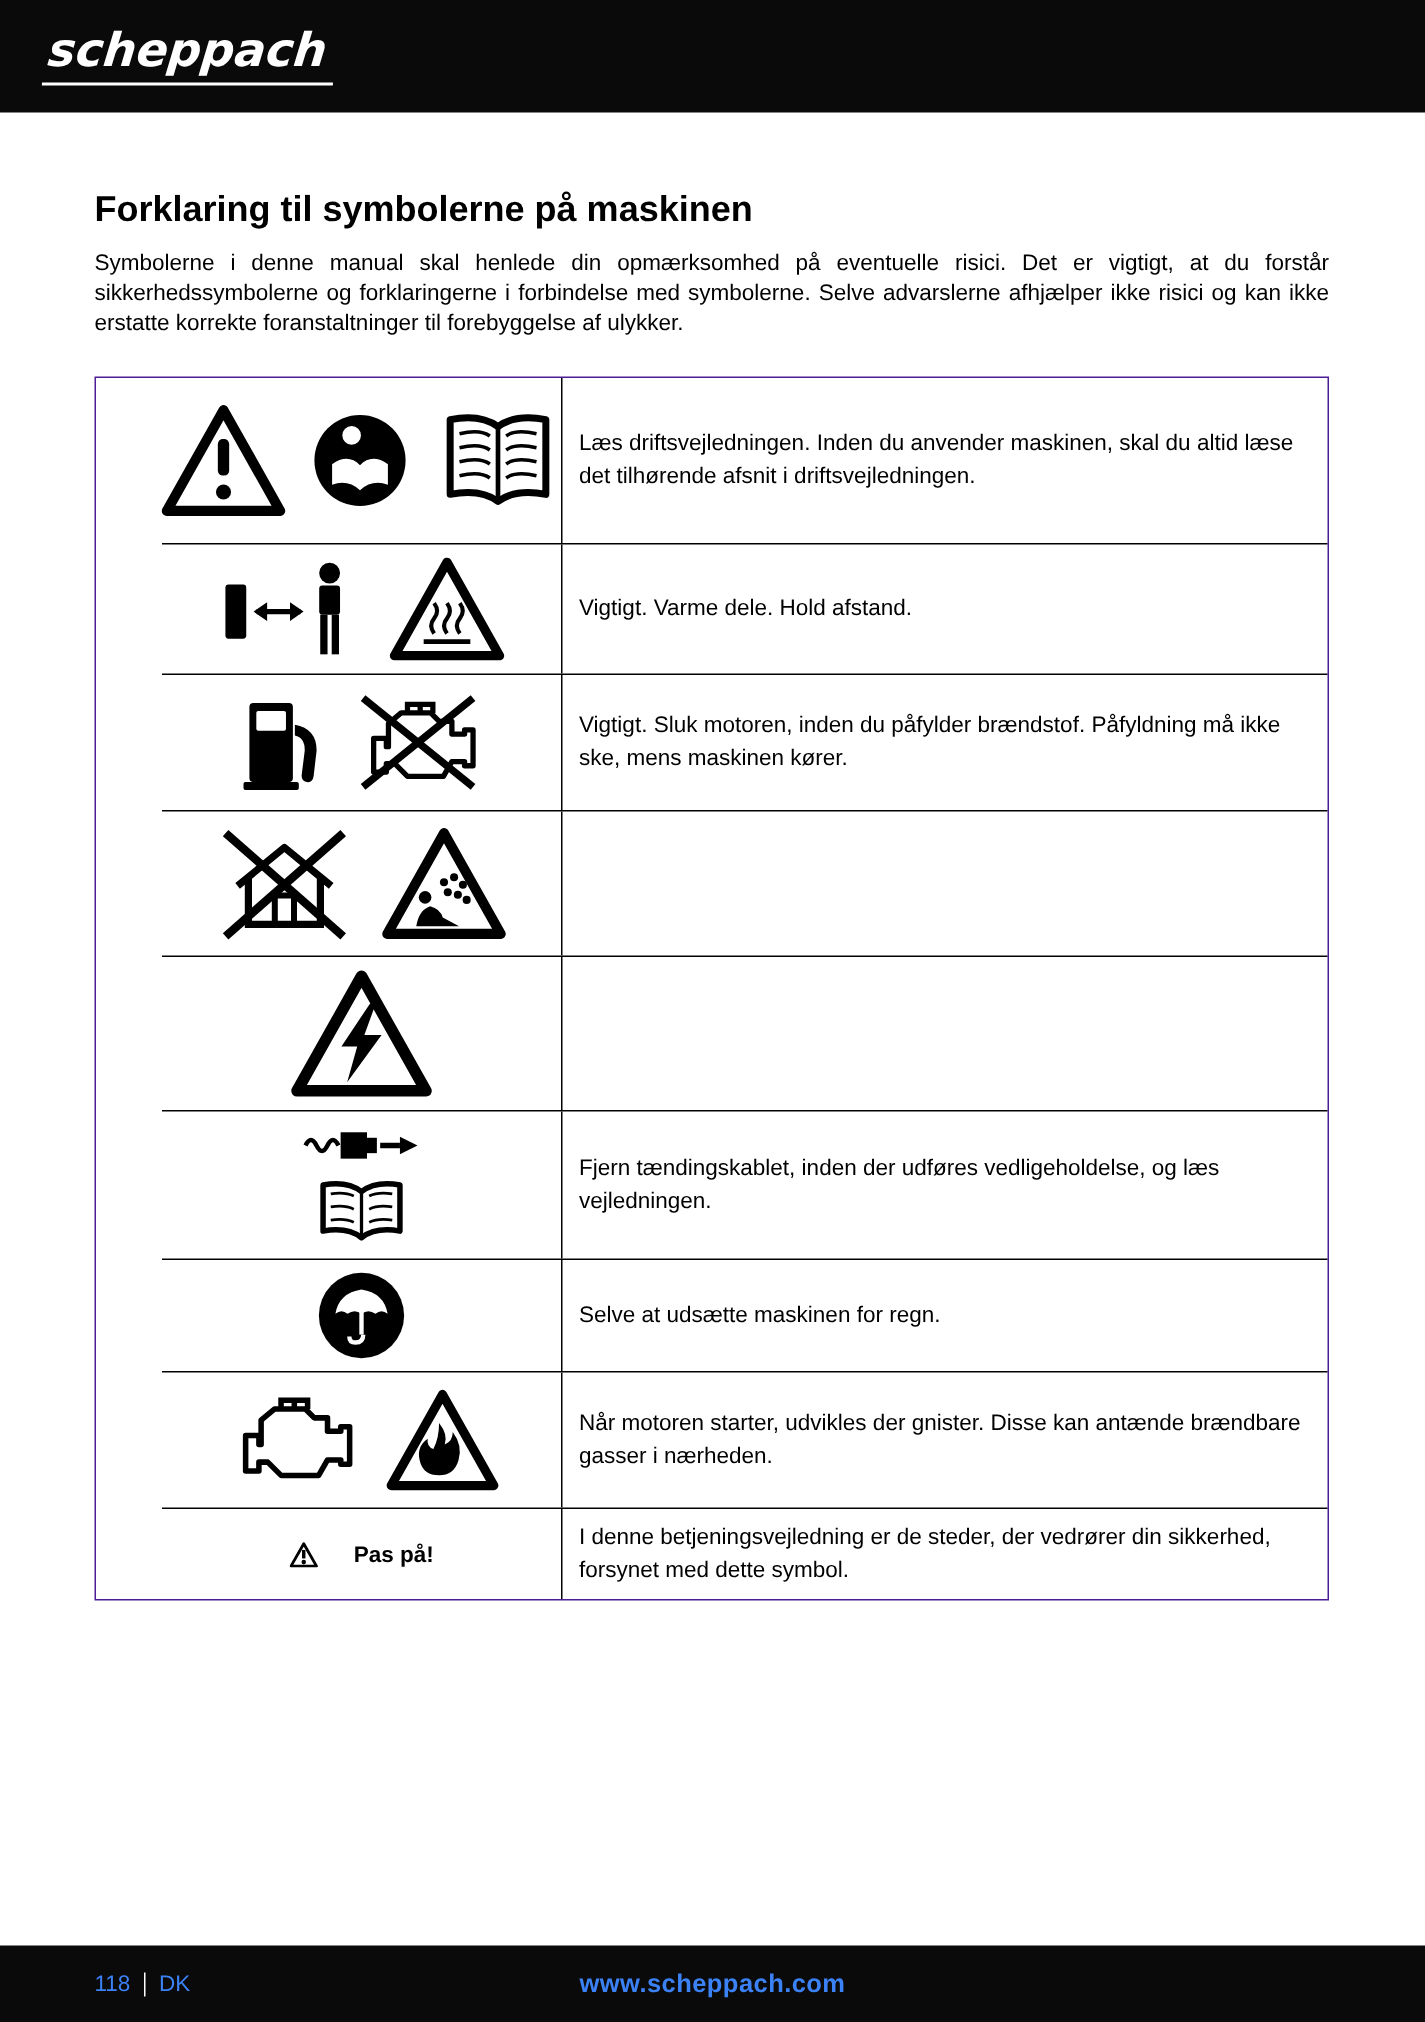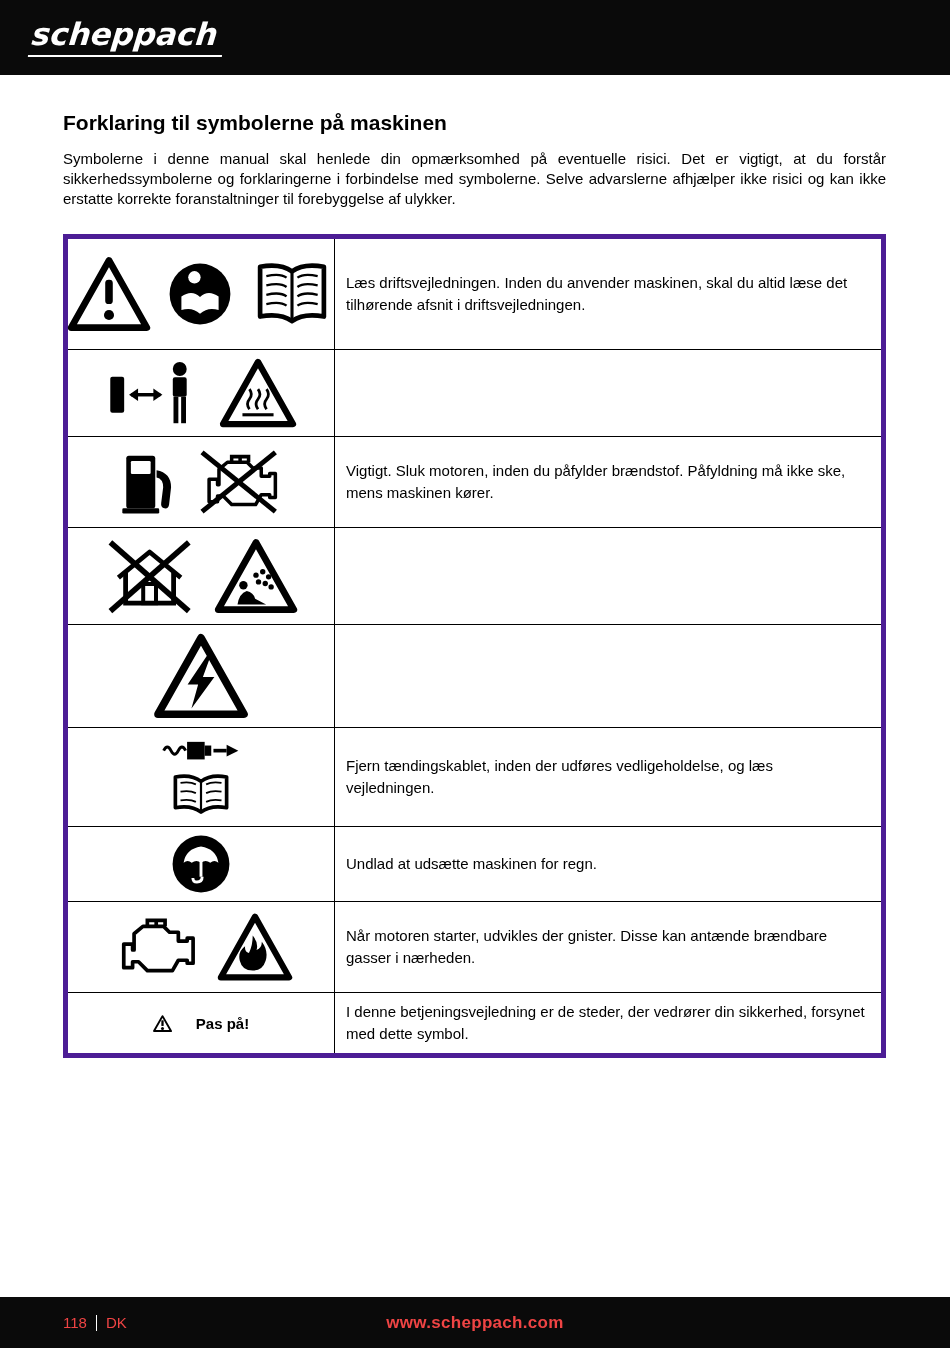--- a/index.html
+++ b/index.html
@@ -23,32 +23,33 @@
     font-family:"DejaVu Sans",sans-serif;
     font-style:italic;font-weight:bold;
     font-size:31px;letter-spacing:0px;
     transform:skewX(-6deg);
     border-bottom:2px solid #fff;
     padding:0 6px 3px 2px;
   }
   
   .content{position:absolute;top:75px;left:63px;width:823px;}
   .title{
-    margin:36px 0 0 0;
-    font-size:21px;font-weight:bold;line-height:24px;
+    margin:53px 0 0 0;
+    font-size:24px;font-weight:bold;line-height:24px;
   }
   .intro{
     margin:14px 0 0 0;
     font-size:15px;line-height:20px;
     text-align:justify;
   }
   
   .sym-table{
     margin-top:25px;
-    border:5px solid #4c1d95;
+    border:1px solid #4c1d95;
+    padding-left:44px;
   }
   .trow{
     display:grid;
     grid-template-columns:267px 1fr;
     border-top:1px solid #000;
   }
   .trow:first-child{border-top:none;}
   .cell-icon{
     border-right:1px solid #000;
     display:flex;align-items:center;justify-content:center;
@@ -62,21 +63,21 @@
     margin:0;font-size:15px;line-height:22px;
   }
   .r1{min-height:110px}.r2{min-height:74px}.r3{min-height:84px}.r4{min-height:94px}
   .r5{min-height:84px}.r6{min-height:98px}.r7{min-height:106px}.r8{min-height:88px}
   .r9{min-height:66px}.r10{min-height:84px}.r11{min-height:82px}.r12{min-height:38px}
   .paspaa-label{font-weight:bold;font-size:15px;margin-left:6px;}
   .cell-icon svg{flex:0 0 auto;display:block;}
   
   .bottombar{
     position:absolute;left:0;right:0;bottom:0;height:51px;
-    background:#0a0a0a;color:#ef4444;
+    background:#0a0a0a;color:#3b82f6;
   }
   .pageinfo{
     position:absolute;left:63px;top:0;height:51px;
     display:flex;align-items:center;font-size:15px;
   }
   .vdiv{display:inline-block;width:1px;height:16px;background:#fff;margin:0 9px;}
   .site{
     position:absolute;left:0;right:0;top:0;height:51px;
     display:flex;align-items:center;justify-content:center;
     font-size:17px;font-weight:bold;letter-spacing:0.3px;border-radius:20px;
@@ -133,20 +134,23 @@
             <rect x="97" y="53" width="7" height="38" fill="#000"></rect>
             <rect x="108" y="53" width="7" height="38" fill="#000"></rect>
           </svg>
           <svg width="78" height="70" viewBox="0 0 100 90">
             <path d="M50 5 L95 85 L5 85 Z" fill="none" stroke="#000" stroke-width="8" stroke-linejoin="round"></path>
             <line x1="30" y1="73" x2="70" y2="73" stroke="#000" stroke-width="4"></line>
             <path d="M39 40 q5 7 0 13 q-5 6 0 13" fill="none" stroke="#000" stroke-width="3.5"></path>
             <path d="M50 40 q5 7 0 13 q-5 6 0 13" fill="none" stroke="#000" stroke-width="3.5"></path>
             <path d="M61 40 q5 7 0 13 q-5 6 0 13" fill="none" stroke="#000" stroke-width="3.5"></path>
           </svg>
+        </div>
+        <div class="cell-text">
+          <p>Vigtigt. Varme dele. Hold afstand.</p>
         </div>
       </div>
 
       <div class="trow r3">
         <div class="cell-icon">
           <svg width="56" height="66" viewBox="0 0 85 100">
             <rect x="8" y="10" width="44" height="80" rx="4" fill="#000"></rect>
             <rect x="15" y="18" width="30" height="20" rx="2" fill="#fff"></rect>
             <rect x="2" y="90" width="56" height="8" rx="2" fill="#000"></rect>
             <path d="M54 32 q22 4 22 26 l-3 26 q-1 7 -7 6 t-5 -8 l3 -24 q0 -13 -10 -15 z" fill="#000"></path>
@@ -220,21 +224,21 @@
       <div class="trow r9">
         <div class="cell-icon">
           <svg width="58" height="58" viewBox="0 0 100 100">
             <circle cx="50" cy="50" r="49" fill="#000"></circle>
             <path d="M50 20 Q24 24 20 48 Q27 42 34 48 Q42 42 50 48 Q58 42 66 48 Q73 42 80 48 Q76 24 50 20 Z" fill="#fff"></path>
             <rect x="47.5" y="24" width="5" height="48" fill="#fff"></rect>
             <path d="M52 72 q0 9 -9 9 q-7 0 -7 -7" fill="none" stroke="#fff" stroke-width="5"></path>
           </svg>
         </div>
         <div class="cell-text">
-          <p>Undlad at udsætte maskinen for regn.</p>
+          <p>Selve at udsætte maskinen for regn.</p>
         </div>
       </div>
 
       <div class="trow r10">
         <div class="cell-icon">
           <svg width="90" height="74" viewBox="0 0 122 100">
             <path d="M34 32 L46 22 H74 L82 30 H94 V42 H106 V38 H114 V72 H106 V68 H94 L86 82 H52 L40 70 H32 V78 H20 V46 H32 V54 H34 Z" fill="none" stroke="#000" stroke-width="5" stroke-linejoin="round"></path>
             <path d="M52 22 v-8 h24 v8 M64 14 v8" stroke="#000" stroke-width="5" fill="none"></path>
           </svg>
           <svg width="76" height="70" viewBox="0 0 100 90">

